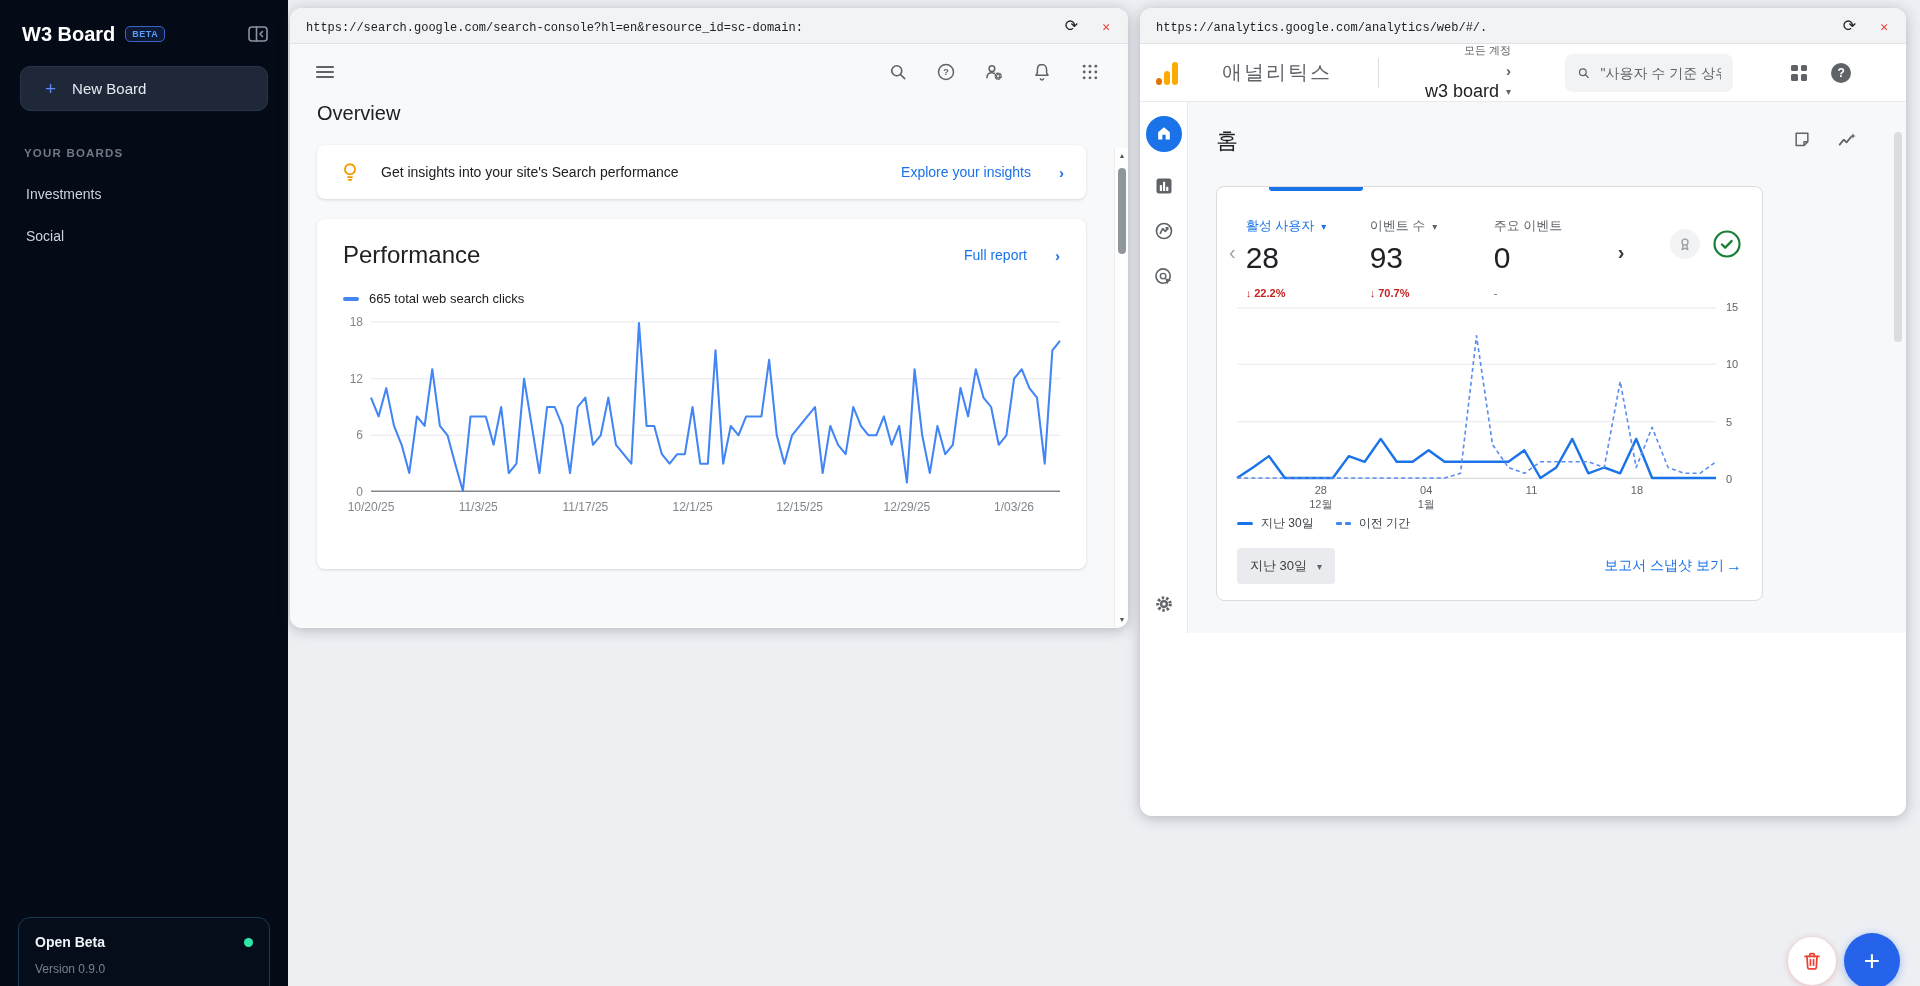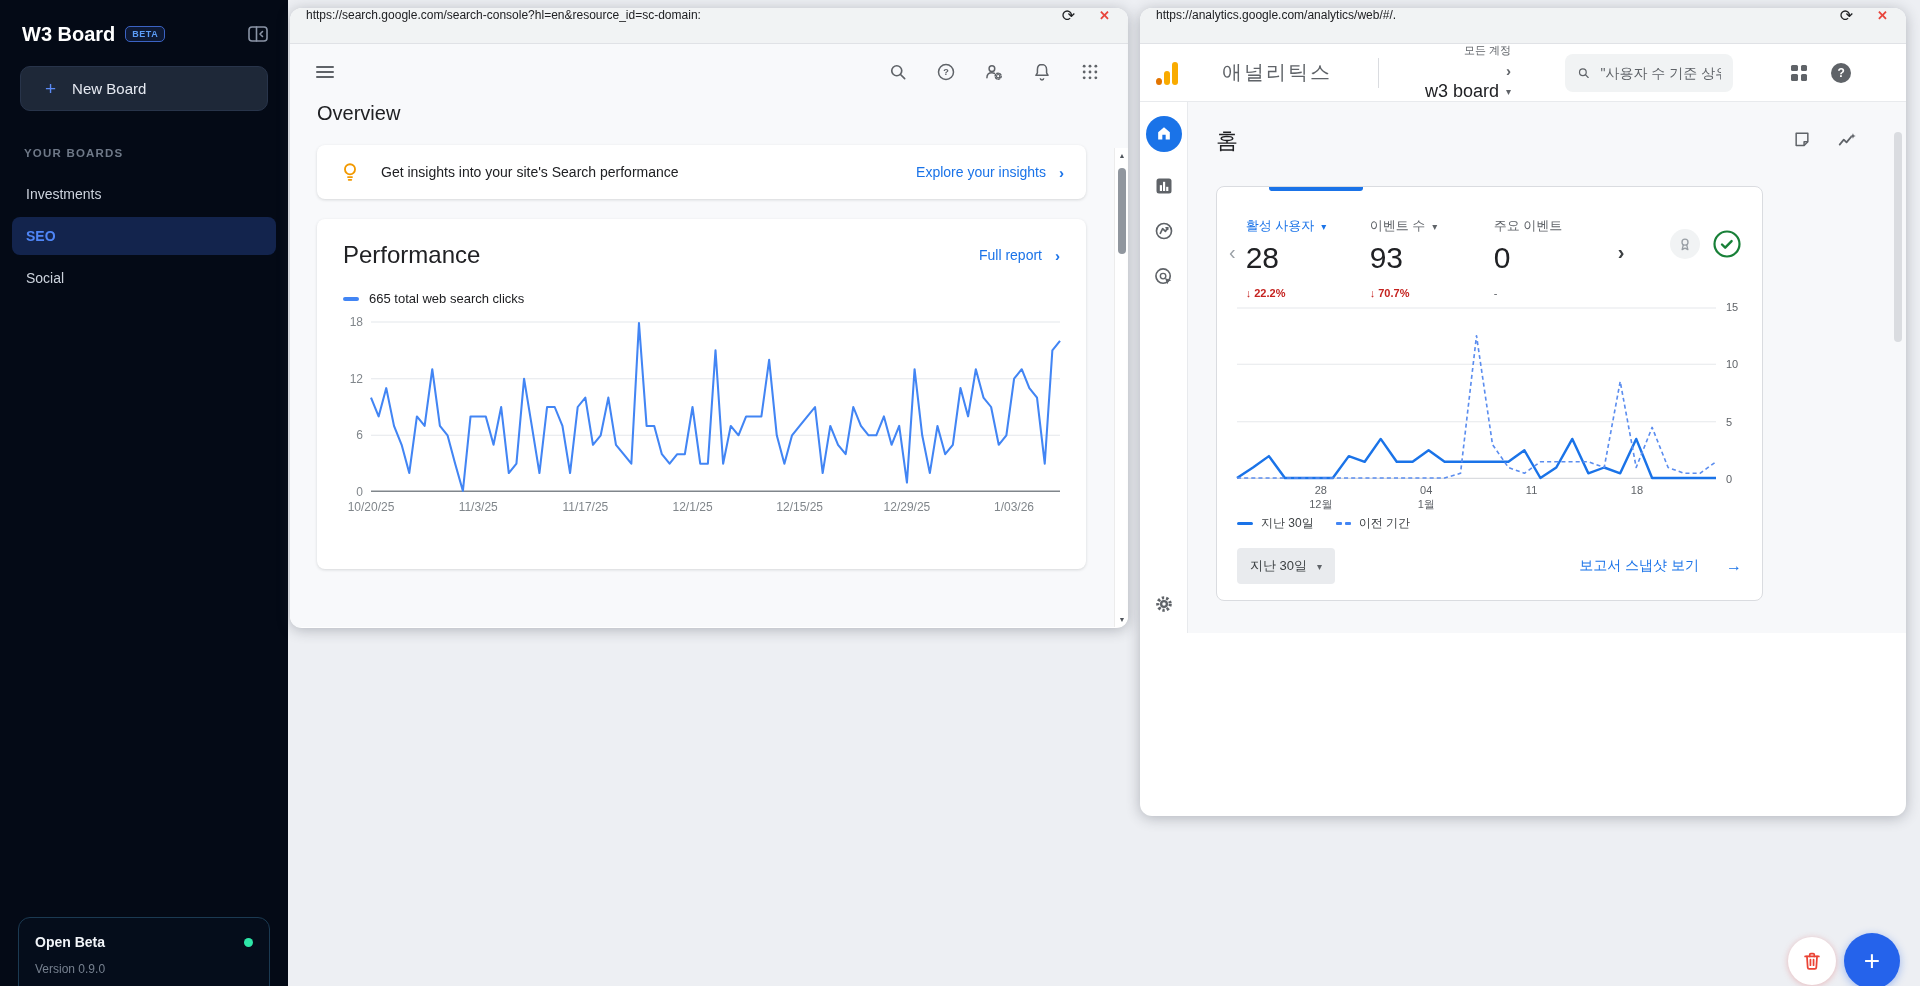--- a/index.html
+++ b/index.html
@@ -21,38 +21,38 @@
   .sb-footer { position:absolute; left:18px; right:18px; top:917px; height:88px; border:1px solid #1b3a52; border-radius:12px; padding:16px 16px 0; background:#050d1b; }
   .sbf-row { display:flex; align-items:center; justify-content:space-between; }
   .sbf-title { font-size:14px; font-weight:700; color:#f2f5f9; }
   .sbf-dot { width:9px; height:9px; border-radius:50%; background:#2ee6a8; }
   .sbf-ver { margin-top:12px; font-size:12px; color:#76808f; }
 
   
   .panel { position:absolute; top:8px; border-radius:12px; box-shadow:0 2px 14px rgba(40,45,60,.30); overflow:hidden; background:#fff; }
   .panel-sc { left:290px; width:838px; height:620px; }
   .panel-ga { left:1140px; width:766px; height:808px; }
-  .chrome { height:36px; background:#f1f3f4; border-bottom:1px solid #e0e2e6; display:flex; align-items:flex-start; padding:0 18px 0 16px; gap:24px; }
+  .chrome { height:36px; background:#f1f3f4; border-bottom:1px solid #e0e2e6; display:flex; align-items:flex-end; padding:0 18px 8px 16px; gap:24px;font-family:Liberation Mono, monospace; }
   .chrome-url { flex:1; font-size:12px; color:#202124; white-space:nowrap; overflow:hidden; }
   .chrome-refresh { font-size:16px; color:#1f2023; cursor:pointer; line-height:1; }
   .chrome-close { font-size:13px; color:#e8453c; font-weight:700; cursor:pointer; }
 
   
   .sc-body { position:relative; height:583px; background:#f8f9fb; }
   .sc-header { display:flex; align-items:center; justify-content:space-between; padding:18px 28px 8px 26px; }
   .hamburger { cursor:pointer; }
   .hamburger i { display:block; width:18px; height:2px; background:#5f6368; margin:3px 0; border-radius:1px; }
   .sc-hicons { display:flex; gap:28px; align-items:center; }
   .sc-hicons svg { display:block; cursor:pointer; }
   .sc-title { font-size:20px; font-weight:400; color:#202124; margin:12px 0 0 27px; }
   .sc-cards { margin:20px 42px 0 27px; }
   .card { background:#fff; border-radius:8px; box-shadow:0 1px 3px rgba(60,64,67,.18); }
   .insight-card { display:flex; align-items:center; height:54px; padding:0 22px; }
   .insight-text { margin-left:20px; font-size:14px; color:#202124; }
-  .blue-link { margin-left:auto; color:#1a73e8; font-size:14px; font-weight:500; display:flex; align-items:center; gap:13px; cursor:pointer; }
+  .blue-link { margin-left:auto; color:#1a73e8; font-size:14px; font-weight:500; display:flex; align-items:center; gap:28px; cursor:pointer; }
   .chev { font-weight:700; font-size:15px; }
   .perf-card { margin-top:20px; padding:22px 26px 20px; min-height:350px; }
   .perf-head { display:flex; justify-content:space-between; align-items:center; }
   .perf-title { font-size:24px; color:#202124; font-weight:400; }
   .legend-row { display:flex; align-items:center; gap:10px; margin-top:22px; }
   .legend-swatch { width:16px; height:4px; border-radius:2px; background:#4285f4; }
   .legend-label { font-size:13px; color:#202124; }
   .chart-wrap { display:flex; margin-top:16px; }
   .ylab { width:28px; position:relative; height:170px; font-size:12px; color:#80868b; }
   .ylab span { position:absolute; right:8px; transform:translateY(-50%); }
@@ -115,21 +115,21 @@
   .ga-xlab .tick { position:absolute; transform:translateX(-50%); text-align:center; line-height:1.3; }
   .ga-ylab { width:26px; position:relative; font-size:11px; color:#5f6368; height:172px; }
   .ga-ylab span { position:absolute; left:10px; transform:translateY(-50%); }
   .ga-legend { display:flex; gap:22px; align-items:center; margin-top:2px; }
   .lg-item { display:flex; align-items:center; gap:8px; font-size:12px; color:#3c4043; }
   .sw-solid { width:16px; height:3px; background:#1a73e8; border-radius:2px; }
   .sw-dashed { display:flex; gap:3px; }
   .sw-dashed i { width:6px; height:3px; background:#4285f4; border-radius:1px; }
   .ga-footer { display:flex; justify-content:space-between; align-items:center; margin-top:16px; }
   .range-btn { background:#e9ebee; border:none; border-radius:4px; padding:9px 13px; font-size:13px; color:#3c4043; display:flex; gap:10px; align-items:center; cursor:pointer; font-family:inherit; }
-  .snapshot-link { color:#1a73e8; font-size:14px; font-weight:500; display:flex; gap:27px; align-items:flex-end; cursor:pointer; }
+  .snapshot-link { color:#1a73e8; font-size:14px; font-weight:500; display:flex; gap:2px; align-items:flex-end; cursor:pointer; }
   .arrow { font-weight:700; font-size:16px; }
   .ga-scroll-thumb { position:absolute; right:4px; top:30px; width:8px; height:210px; background:#dadce0; border-radius:4px; cursor:pointer; }
 
   
   .fab { position:absolute; border:none; border-radius:50%; display:flex; align-items:center; justify-content:center; cursor:pointer; }
   .fab-del { left:1788px; top:937px; width:48px; height:48px; background:#fff; box-shadow:0 1px 6px rgba(220,80,80,.35); }
   .fab-add { left:1844px; top:933px; width:56px; height:56px; background:#2563eb; color:#fff; font-size:28px; font-weight:400; box-shadow:0 2px 8px rgba(37,99,235,.4); }
 </style>
 </head>
 <body>
@@ -146,21 +146,20 @@
       </svg>
     </span>
   </div>
   <button class="new-board">
     <span class="nb-plus">+</span>
     <span>New Board</span>
   </button>
   <div class="sb-section">YOUR BOARDS</div>
   <nav class="sb-items">
     <div class="sb-item">Investments</div>
-    <div class="sb-item active">SEO</div>
     <div class="sb-item">Social</div>
   </nav>
   <div class="sb-footer">
     <div class="sbf-row">
       <span class="sbf-title">Open Beta</span>
       <span class="sbf-dot"></span>
     </div>
     <div class="sbf-ver">Version 0.9.0</div>
   </div>
 </aside>

